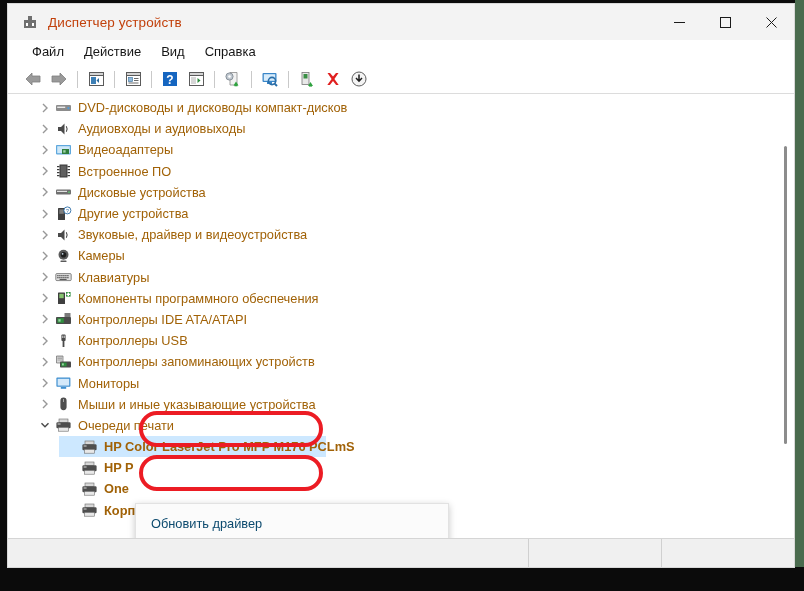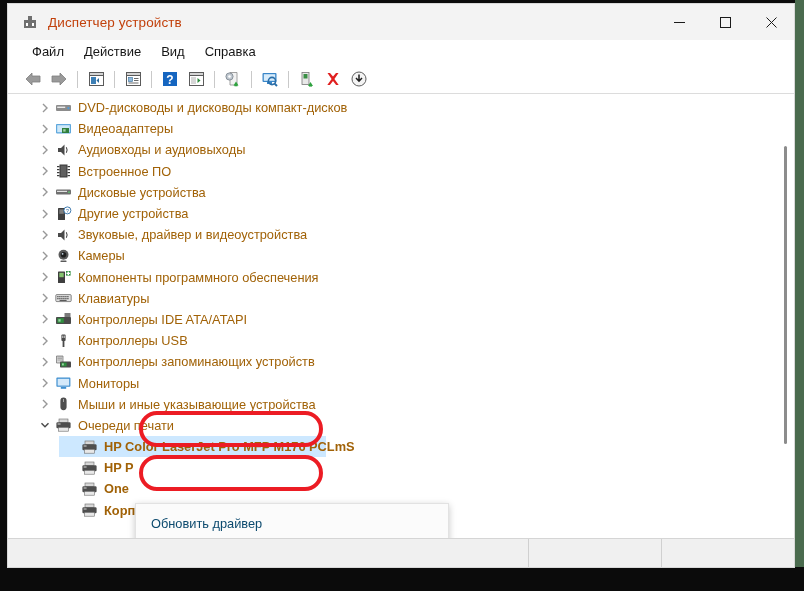--- a/index.html
+++ b/index.html
@@ -304,39 +304,39 @@
         <span class="nlabel">DVD-дисководы и дисководы компакт-дисков</span>
       </div>
 
       <div class="node lvl1">
         <span class="chev">
             <svg width="8" height="10" viewBox="0 0 8 10">
               <path d="M2 1 L6 5 L2 9" stroke="#989898" stroke-width="1.4" fill="none"></path>
             </svg>
           </span>
         <span class="nicon"><svg width="17" height="16" viewBox="0 0 17 16">
+              <path d="M3 6 L6 6 L9.5 2.5 L9.5 13.5 L6 10 L3 10 Z" fill="#4a4a4a"></path>
+              <path d="M11.3 5.2 Q13 8 11.3 10.8" stroke="#4a4a4a" stroke-width="1.1" fill="none"></path>
+            </svg></span>
+        <span class="nlabel">Аудиовходы и аудиовыходы</span>
+      </div>
+
+      <div class="node lvl1">
+        <span class="chev">
+            <svg width="8" height="10" viewBox="0 0 8 10">
+              <path d="M2 1 L6 5 L2 9" stroke="#989898" stroke-width="1.4" fill="none"></path>
+            </svg>
+          </span>
+        <span class="nicon"><svg width="17" height="16" viewBox="0 0 17 16">
               <rect x="1" y="3" width="15" height="9.4" rx="0.8" fill="#5fa8dd"></rect>
               <rect x="2.2" y="4.2" width="12.6" height="7" fill="#cfe8f8"></rect>
               <rect x="7" y="7" width="7" height="5" fill="#2f7e3c"></rect>
               <rect x="8.2" y="8.2" width="2.4" height="2.4" fill="#9fd3a8"></rect>
             </svg></span>
         <span class="nlabel">Видеоадаптеры</span>
-      </div>
-
-      <div class="node lvl1">
-        <span class="chev">
-            <svg width="8" height="10" viewBox="0 0 8 10">
-              <path d="M2 1 L6 5 L2 9" stroke="#989898" stroke-width="1.4" fill="none"></path>
-            </svg>
-          </span>
-        <span class="nicon"><svg width="17" height="16" viewBox="0 0 17 16">
-              <path d="M3 6 L6 6 L9.5 2.5 L9.5 13.5 L6 10 L3 10 Z" fill="#4a4a4a"></path>
-              <path d="M11.3 5.2 Q13 8 11.3 10.8" stroke="#4a4a4a" stroke-width="1.1" fill="none"></path>
-            </svg></span>
-        <span class="nlabel">Аудиовходы и аудиовыходы</span>
       </div>
 
       <div class="node lvl1">
         <span class="chev">
             <svg width="8" height="10" viewBox="0 0 8 10">
               <path d="M2 1 L6 5 L2 9" stroke="#989898" stroke-width="1.4" fill="none"></path>
             </svg>
           </span>
         <span class="nicon"><svg width="17" height="16" viewBox="0 0 17 16">
               <rect x="4.5" y="1.5" width="8" height="13" fill="#3d3d3d"></rect>
@@ -403,36 +403,20 @@
               <path d="M2 1 L6 5 L2 9" stroke="#989898" stroke-width="1.4" fill="none"></path>
             </svg>
           </span>
         <span class="nicon"><svg width="17" height="16" viewBox="0 0 17 16">
               <circle cx="8.5" cy="6.8" r="5" fill="#5a5a5a"></circle>
               <circle cx="8.5" cy="6.8" r="2.8" fill="#1f1f1f"></circle>
               <circle cx="7.6" cy="5.8" r="0.9" fill="#c8d8e8"></circle>
               <rect x="5.5" y="12.4" width="6" height="1.6" rx="0.6" fill="#5a5a5a"></rect>
             </svg></span>
         <span class="nlabel">Камеры</span>
-      </div>
-
-      <div class="node lvl1">
-        <span class="chev">
-            <svg width="8" height="10" viewBox="0 0 8 10">
-              <path d="M2 1 L6 5 L2 9" stroke="#989898" stroke-width="1.4" fill="none"></path>
-            </svg>
-          </span>
-        <span class="nicon"><svg width="17" height="16" viewBox="0 0 17 16">
-              <rect x="3" y="2.4" width="7" height="11.6" rx="0.6" fill="#3f3f3f"></rect>
-              <rect x="4.3" y="3.8" width="4.4" height="4.4" fill="#86c46f"></rect>
-              <rect x="11" y="2" width="4.6" height="4.6" fill="#2f8f3f"></rect>
-              <rect x="12.6" y="2.5" width="1.4" height="3.6" fill="#ffffff"></rect>
-              <rect x="11.5" y="3.6" width="3.6" height="1.4" fill="#ffffff"></rect>
-            </svg></span>
-        <span class="nlabel">Компоненты программного обеспечения</span>
       </div>
 
       <div class="node lvl1">
         <span class="chev">
             <svg width="8" height="10" viewBox="0 0 8 10">
               <path d="M2 1 L6 5 L2 9" stroke="#989898" stroke-width="1.4" fill="none"></path>
             </svg>
           </span>
         <span class="nicon"><svg width="17" height="16" viewBox="0 0 17 16">
               <rect x="0.8" y="4.6" width="15.4" height="7" rx="1" fill="#e0e0e0" stroke="#6a6a6a" stroke-width="0.8"></rect>
@@ -448,20 +432,36 @@
                 <rect x="6.2" y="8" width="1.4" height="1.3"></rect>
                 <rect x="8.2" y="8" width="1.4" height="1.3"></rect>
                 <rect x="10.2" y="8" width="1.4" height="1.3"></rect>
                 <rect x="12.2" y="8" width="1.4" height="1.3"></rect>
                 <rect x="4.6" y="9.9" width="7" height="1.1"></rect>
               </g>
             </svg></span>
         <span class="nlabel">Клавиатуры</span>
       </div>
 
+      <div class="node lvl1">
+        <span class="chev">
+            <svg width="8" height="10" viewBox="0 0 8 10">
+              <path d="M2 1 L6 5 L2 9" stroke="#989898" stroke-width="1.4" fill="none"></path>
+            </svg>
+          </span>
+        <span class="nicon"><svg width="17" height="16" viewBox="0 0 17 16">
+              <rect x="3" y="2.4" width="7" height="11.6" rx="0.6" fill="#3f3f3f"></rect>
+              <rect x="4.3" y="3.8" width="4.4" height="4.4" fill="#86c46f"></rect>
+              <rect x="11" y="2" width="4.6" height="4.6" fill="#2f8f3f"></rect>
+              <rect x="12.6" y="2.5" width="1.4" height="3.6" fill="#ffffff"></rect>
+              <rect x="11.5" y="3.6" width="3.6" height="1.4" fill="#ffffff"></rect>
+            </svg></span>
+        <span class="nlabel">Компоненты программного обеспечения</span>
+      </div>
+
 
       <div class="node lvl1">
         <span class="chev">
             <svg width="8" height="10" viewBox="0 0 8 10">
               <path d="M2 1 L6 5 L2 9" stroke="#989898" stroke-width="1.4" fill="none"></path>
             </svg>
           </span>
         <span class="nicon"><svg width="17" height="16" viewBox="0 0 17 16">
               <rect x="1" y="6" width="15" height="7" rx="0.8" fill="#4a4a4a"></rect>
               <rect x="2.4" y="7.2" width="6.4" height="4.6" fill="#2f8f3f"></rect>

